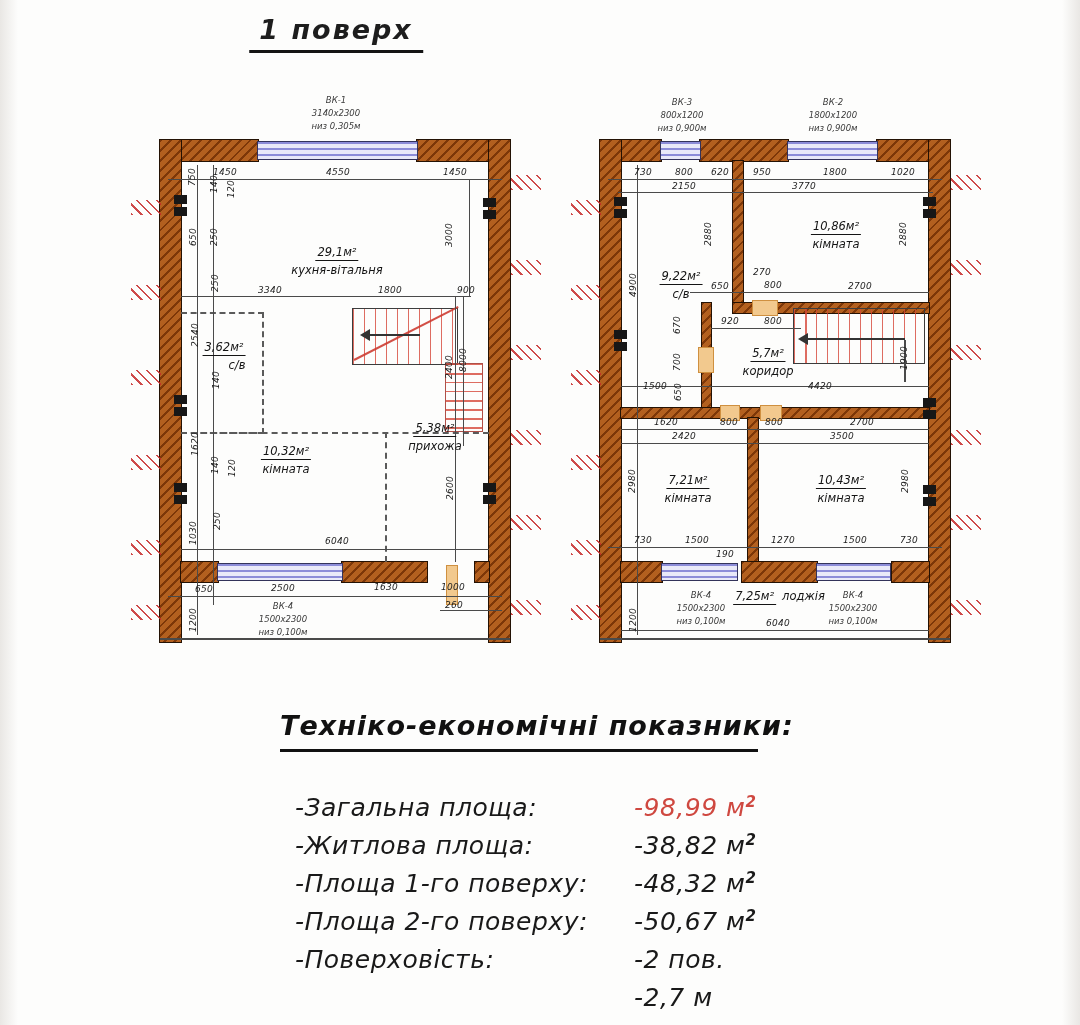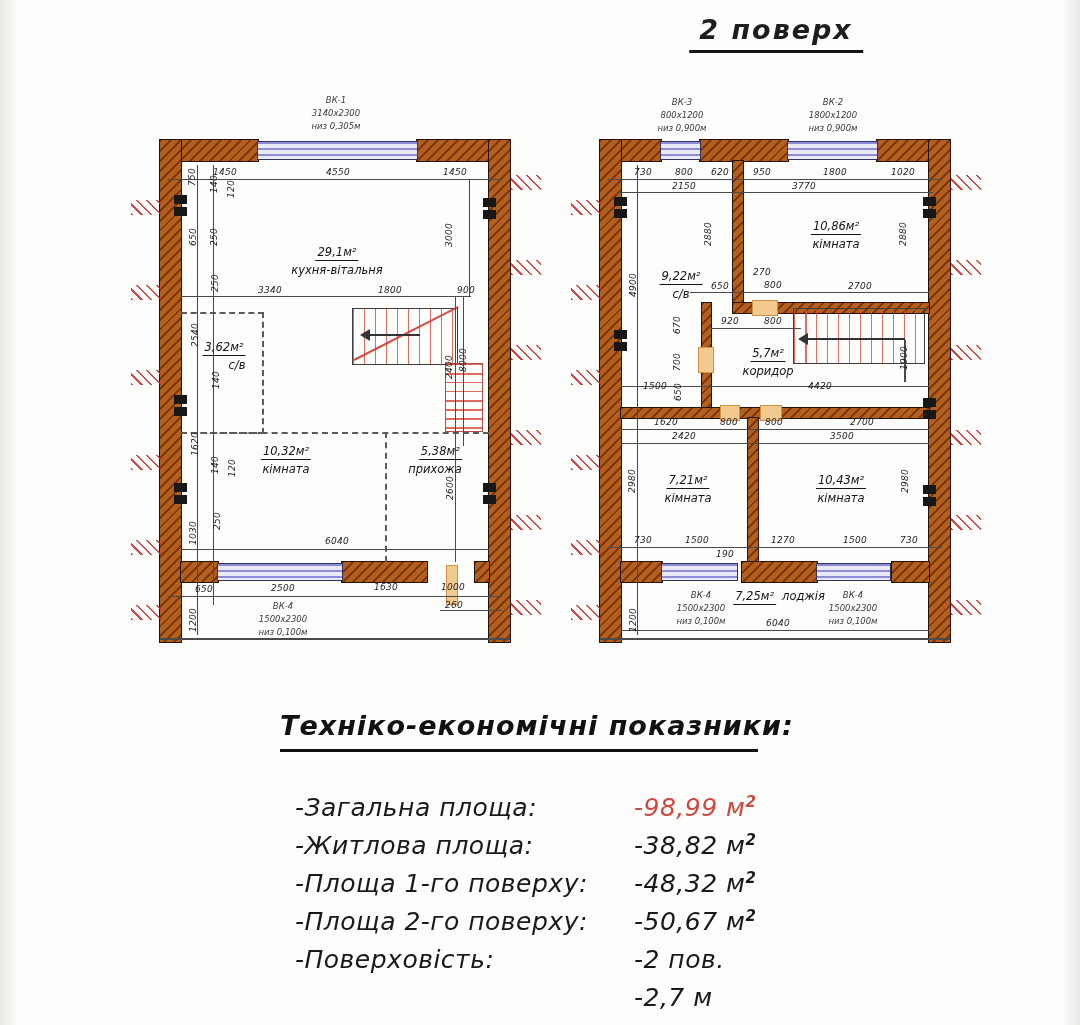--- a/index.html
+++ b/index.html
@@ -44,21 +44,21 @@
   .trow .tl{position:absolute;left:283px;top:0;font:italic 25px "DejaVu Sans",sans-serif;color:#191919;letter-spacing:.5px;white-space:nowrap;}
   .trow .tv{position:absolute;left:622px;top:0;font:italic 25px "DejaVu Sans",sans-serif;color:#191919;letter-spacing:.5px;white-space:nowrap;}
   .trow .tv sup{font-size:15px;font-weight:bold;}
   .trow.red .tv{color:#cf4840;}
 </style>
 </head>
 <body>
 
 <div id="canvas">
 
-  <div class="floor-title" style="left:776px;top:14px;">2 поверх</div>
+  <div class="floor-title" style="left:336px;top:14px;">1 поверх</div>
 
   <div class="plan" style="left:160px;top:140px;">
 
     <div class="wall" style="left:0;top:0;width:98px;height:21px;"></div>
     <div class="wall" style="left:257px;top:0;width:93px;height:21px;"></div>
     <div class="wall" style="left:0;top:0;width:21px;height:502px;"></div>
     <div class="wall" style="left:329px;top:0;width:21px;height:502px;"></div>
     <div class="wall" style="left:21px;top:422px;width:37px;height:20px;"></div>
     <div class="wall" style="left:182px;top:422px;width:85px;height:20px;"></div>
     <div class="wall" style="left:315px;top:422px;width:14px;height:20px;"></div>
@@ -201,21 +201,21 @@
       <span class="dim" style="left: 337px; top: 541px;">6040</span>
       <span class="dim" style="left: 204px; top: 589px;">650</span>
       <span class="dim" style="left: 283px; top: 588px;">2500</span>
       <span class="dim" style="left: 386px; top: 587px;">1630</span>
       <span class="dim" style="left: 453px; top: 587px;">1000</span>
       <span class="dim" style="left: 454px; top: 605px;">260</span>
       <span class="dim rot" style="left: 193px; top: 620px;">1200</span>
       <div class="room" style="left: 337px; top: 261px;"><span class="r-area">29,1м²</span><div class="r-name">кухня-вітальня</div></div>
       <div class="room" style="left: 224px; top: 356px; text-align: right;"><span class="r-area">3,62м²</span><div class="r-name">с/в</div></div>
       <div class="room" style="left: 286px; top: 460px;"><span class="r-area">10,32м²</span><div class="r-name">кімната</div></div>
-      <div class="room" style="left: 435px; top: 460px; text-align: right;"><span class="r-area">5,38м²</span><div class="r-name">прихожа</div></div>
+      <div class="room" style="left: 435px; top: 437px;"><span class="r-area">5,38м²</span><div class="r-name">прихожа</div></div>
       <div class="wlabel" style="left: 336px; top: 94px;">
         <div>ВК-1</div>
         <div>3140х2300</div>
         <div>низ 0,305м</div>
       </div>
       <div class="wlabel" style="left: 283px; top: 600px;">
         <div>ВК-4</div>
         <div>1500х2300</div>
         <div>низ 0,100м</div>
       </div>

